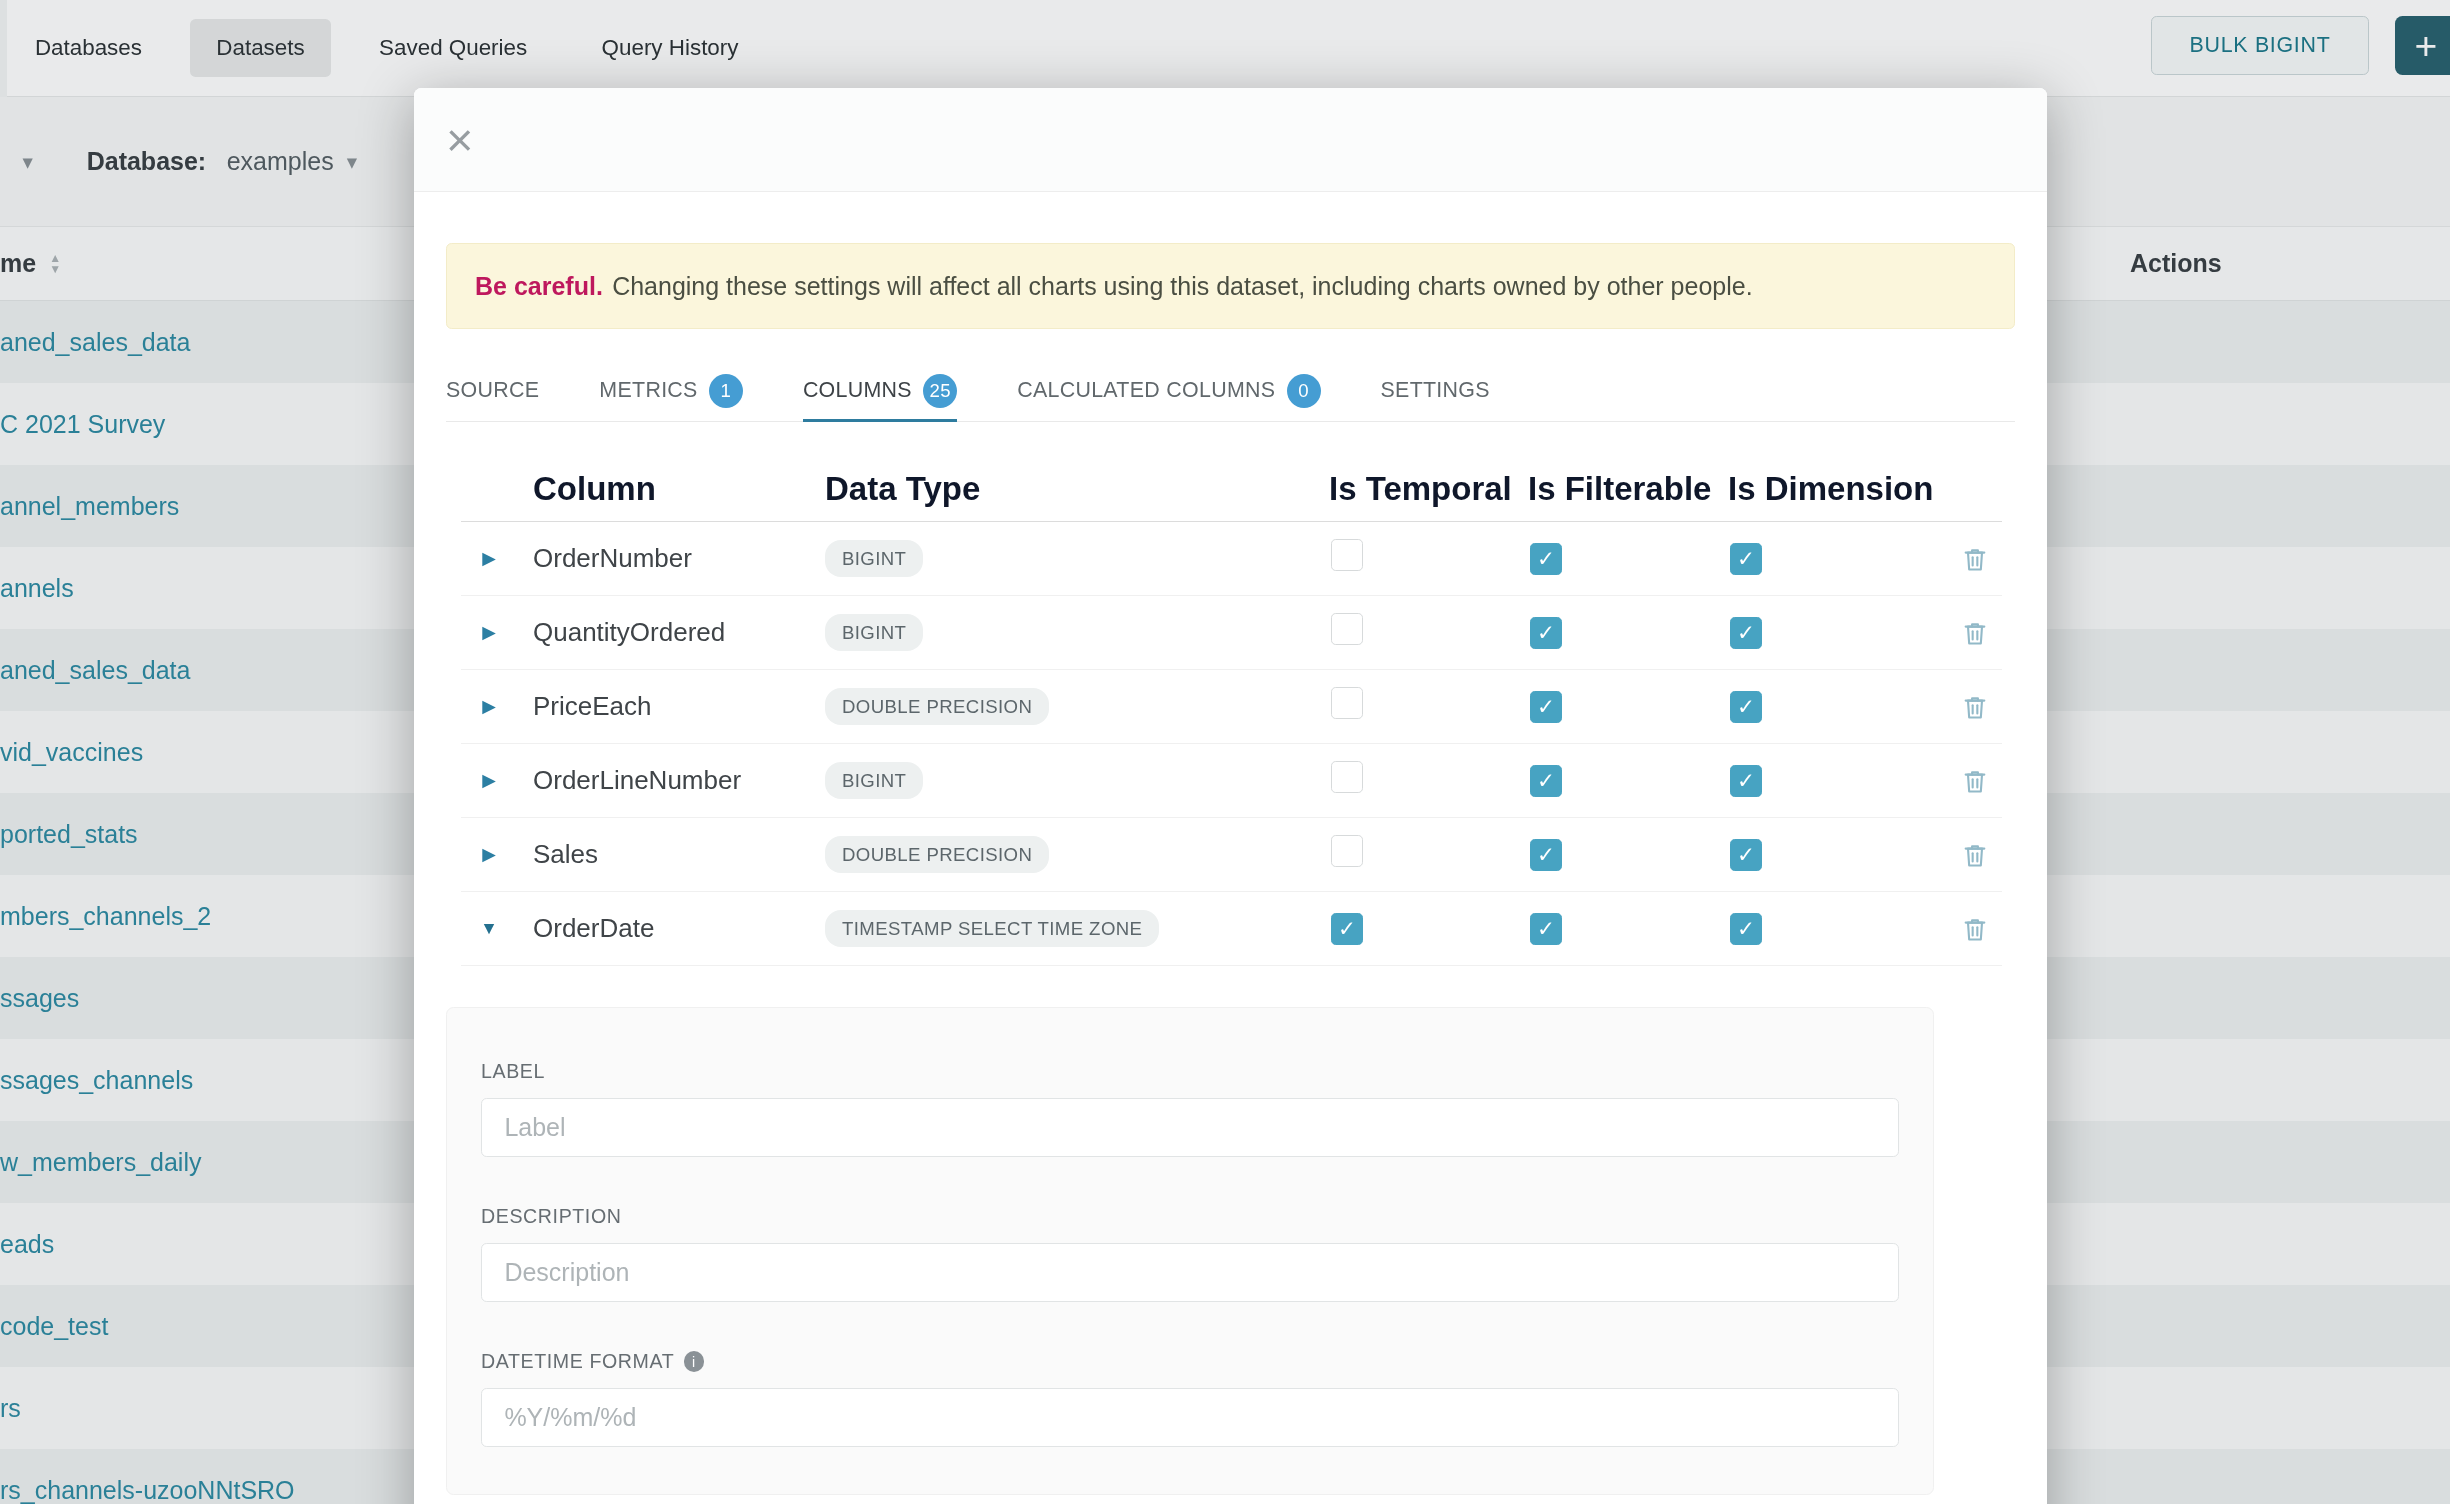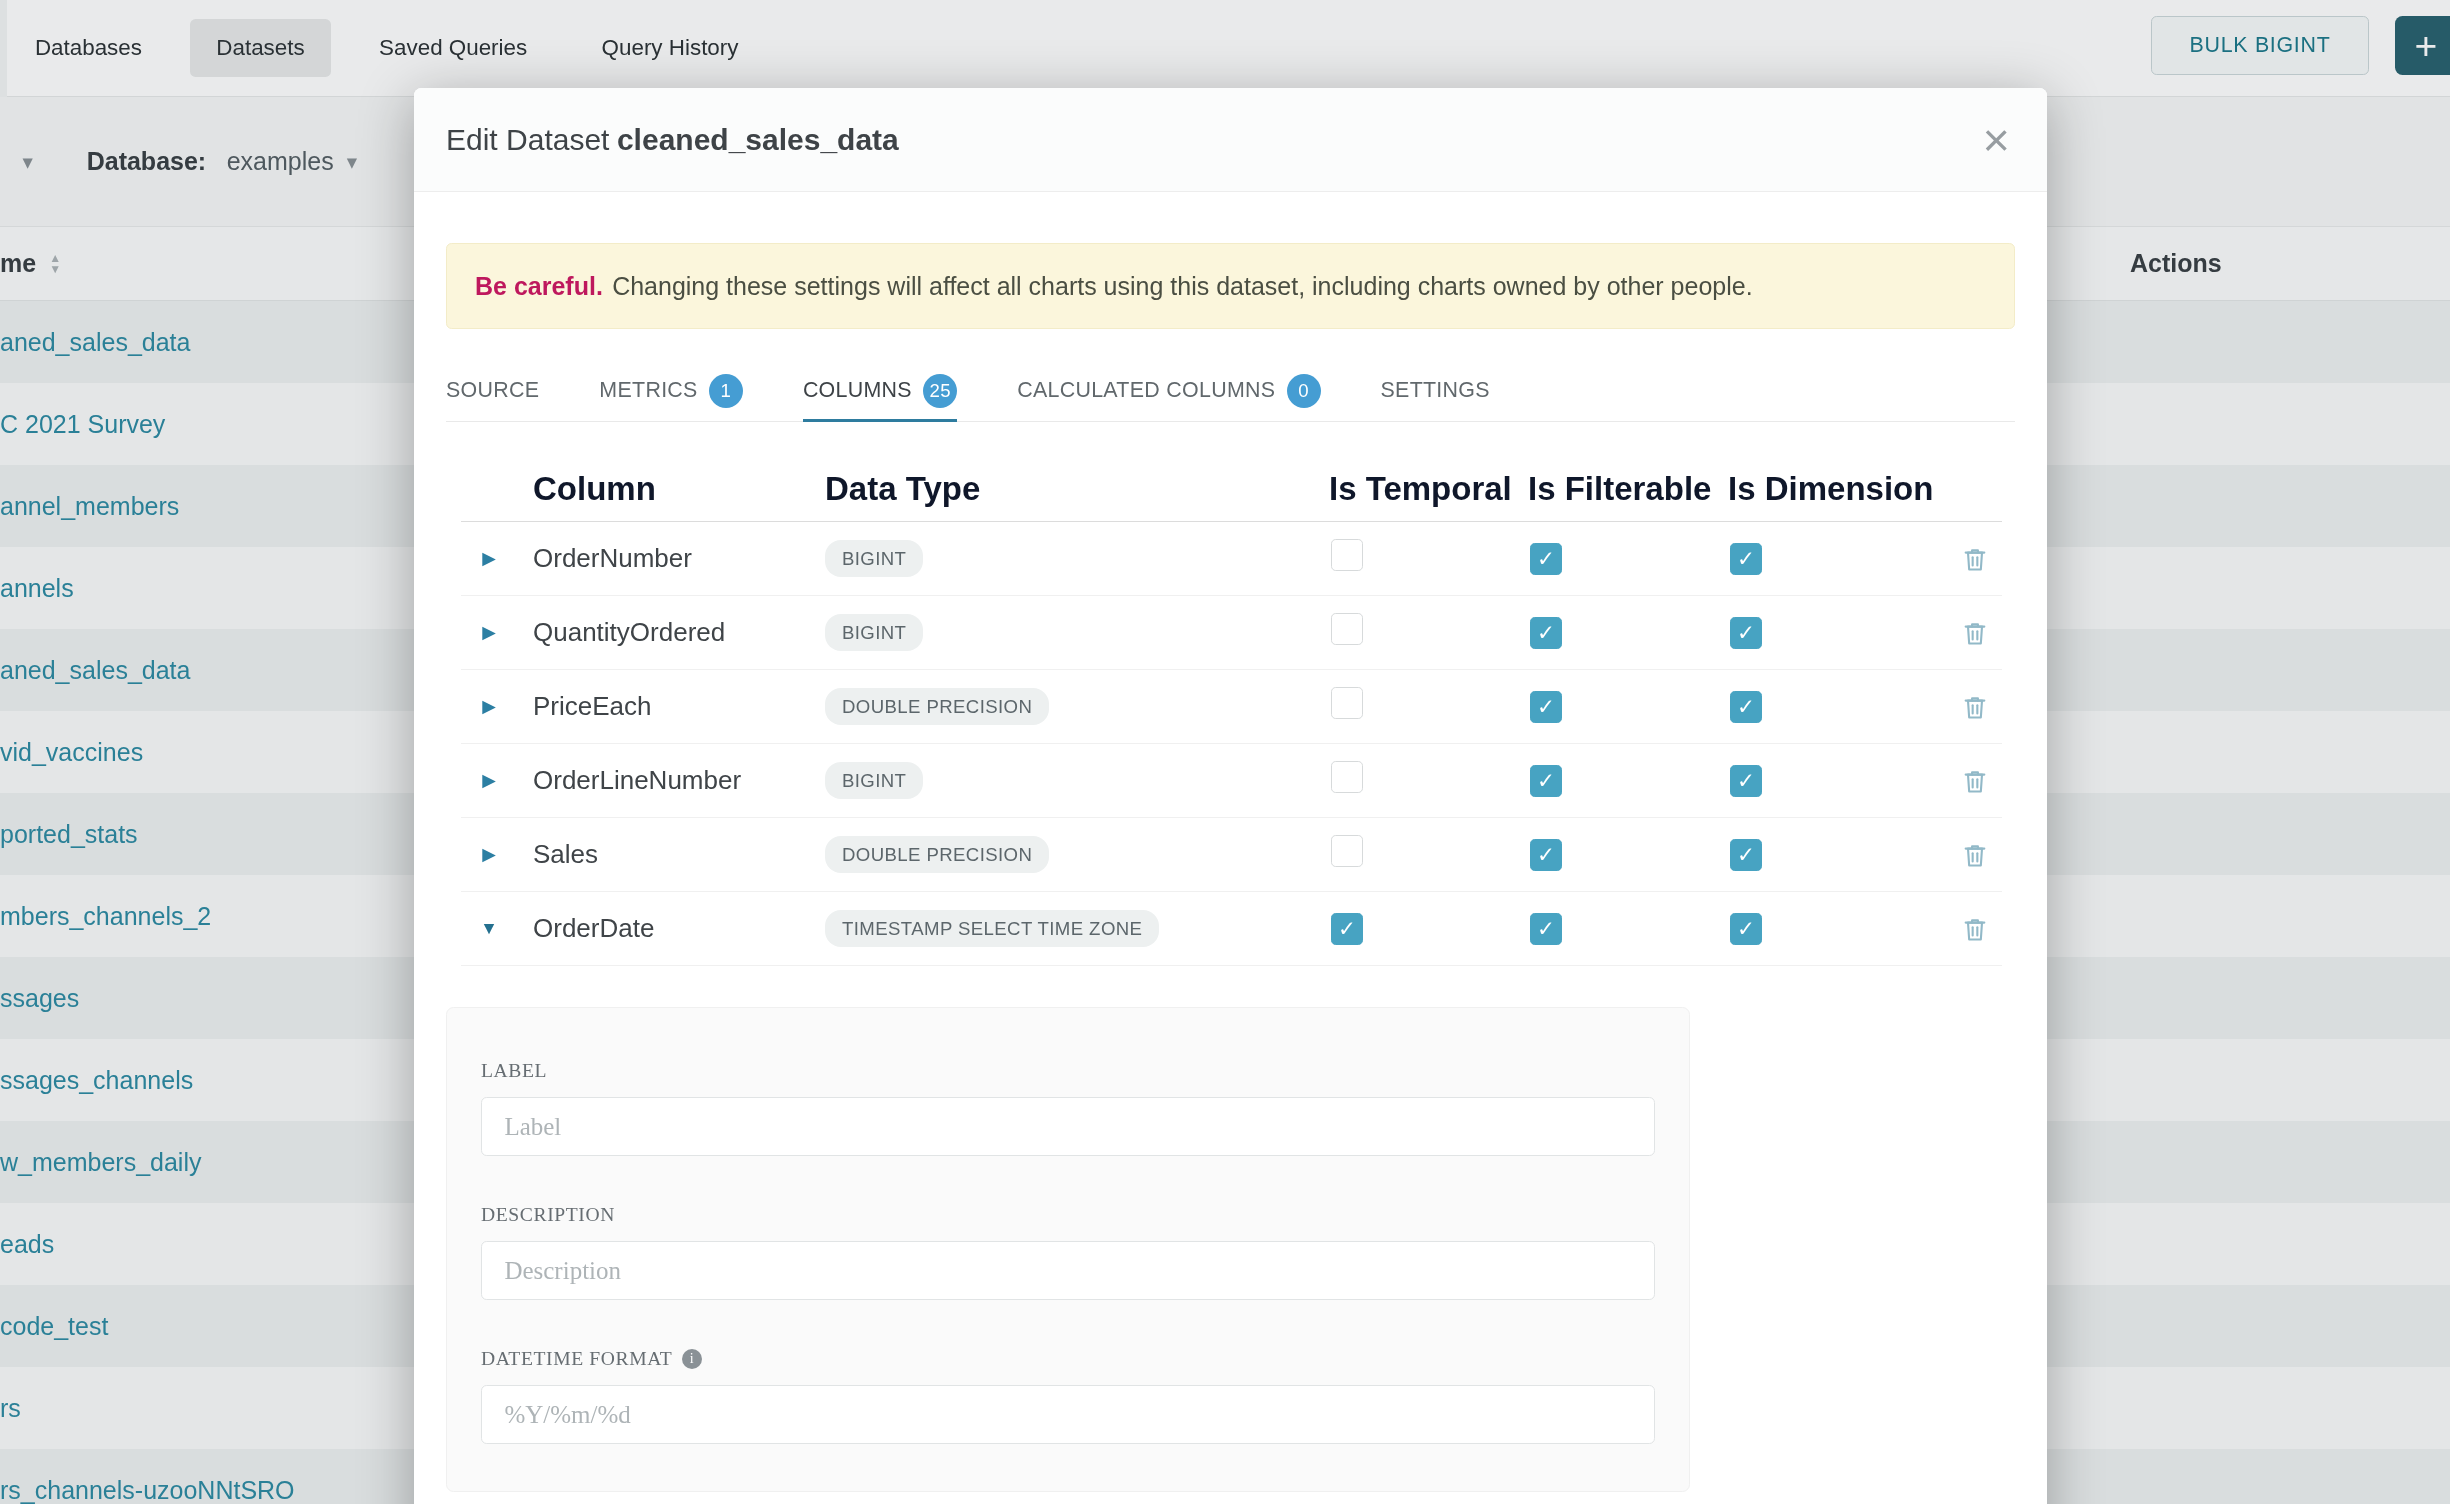--- a/index.html
+++ b/index.html
@@ -120,24 +120,23 @@
   .checkbox {
     display:inline-flex; align-items:center; justify-content:center;
     width:32px; height:32px; box-sizing:border-box; border-radius:4.7px;
     border:1.9px solid #D7DADB; background:#FFFFFF; color:#FFFFFF;
     font-size:21.4px; font-weight:700; cursor:pointer;
   }
   .checkbox.checked { background:#47A3C2; border-color:#47A3C2; }
   .trash { color:#92B9C8; display:flex; align-items:center; justify-content:center; cursor:pointer; }
 
   .detail-panel {
-    margin:41px 0 0 32px; width:1244px; box-sizing:border-box;
+    margin:41px 0 0 32px; width:1488px; box-sizing:border-box;
     background:#FAFAFA; border:0.9px solid #F0F0F0; border-radius:7.5px;
     padding:52px 34px 47px;
-    font-family:Liberation Serif, serif;
   }
   .field-group + .field-group { margin-top:48px; }
   .field-label {
     font-size:19.6px; color:#666D72; letter-spacing:0.6px; margin-bottom:15px;
     display:flex; align-items:center;
   }
   .field-input {
     width:100%; height:59px; box-sizing:border-box;
     border:0.9px solid #E1E4E5; border-radius:5.6px; background:#FFFFFF;
     padding:0 22.4px; font-size:25px; color:#3F4448; font-family:inherit; outline:none;
@@ -229,23 +228,20 @@
         <div class="bg-row">
           <span class="bg-link">rs_channels-uzooNNtSRO</span>
         </div>
       </div>
   </div>
 
   <div class="overlay"></div>
 
   <div class="modal">
     <div class="modal-header">
-      <div class="modal-title">
-        <span>Edit Dataset</span><b>cleaned_sales_data</b>
-      </div>
       <div class="modal-close">×</div>
     </div>
 
     <div class="banner">
       <b>Be careful.</b>
       <span>Changing these settings will affect all charts using this dataset, including charts owned by other people.</span>
     </div>
 
     <div class="mtabs">
         <div class="mtab">

